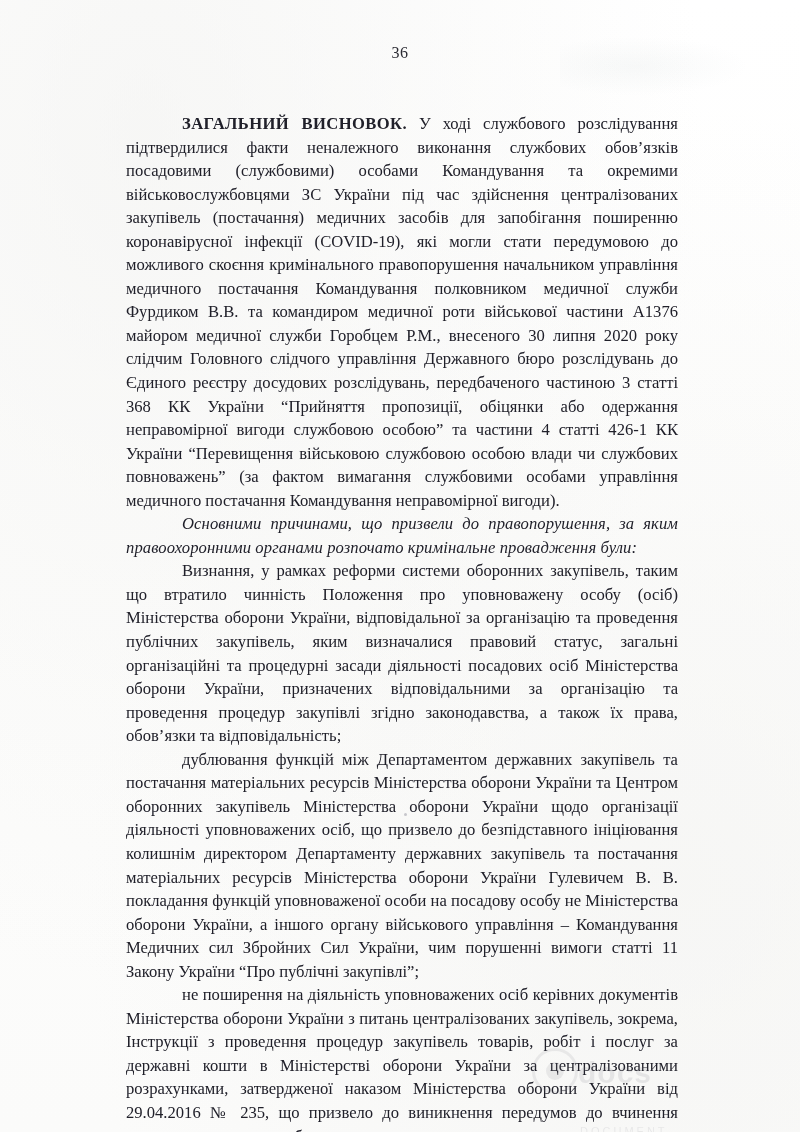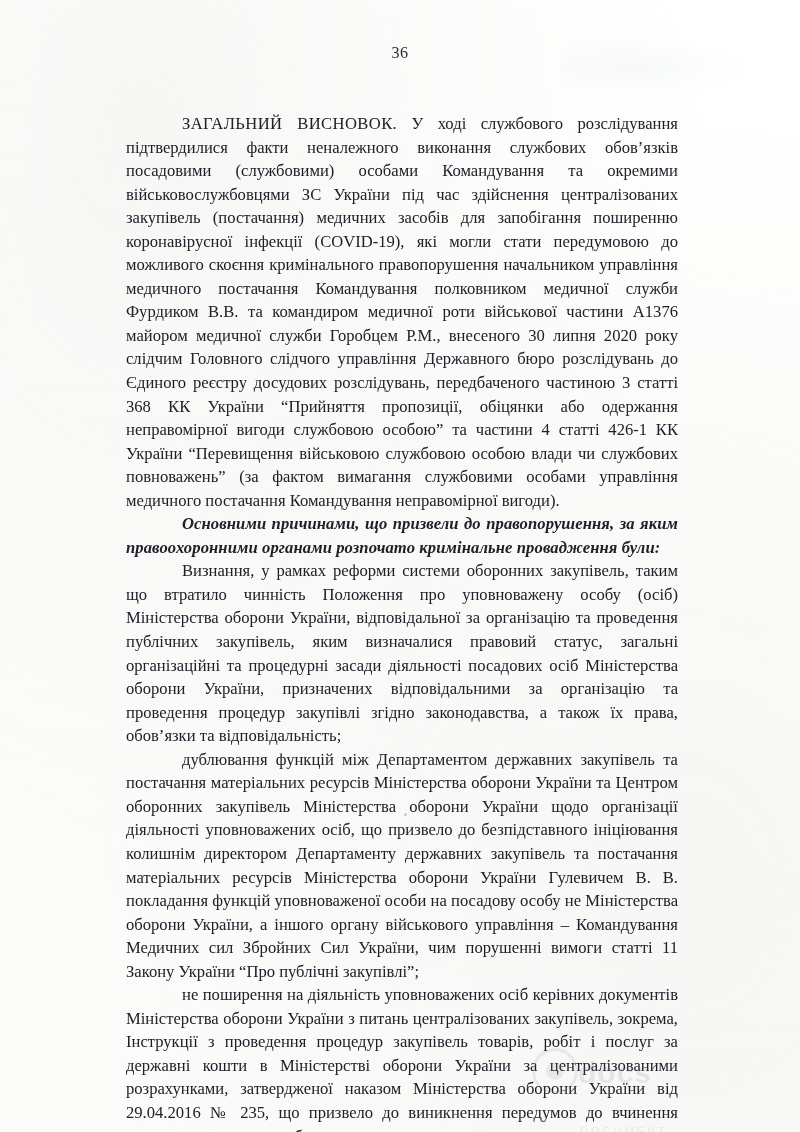--- a/index.html
+++ b/index.html
@@ -50,25 +50,25 @@
     text-align: justify;
     text-justify: inter-word;
     hyphens: none;
   }
   .content p {
     margin: 0;
     text-indent: 56px;
     text-align: justify;
   }
   .lead-caps {
-    font-weight: normal;
+    font-weight: bold;
     letter-spacing: 0.4px;
   }
   .emph-block {
-    font-weight: bold;
+    font-weight: normal;
     font-style: italic;
     letter-spacing: 0.1px;
   }
   
   .watermark {
     position: absolute;
     right: 18px;
     bottom: 6px;
     width: 250px;
     height: 96px;

